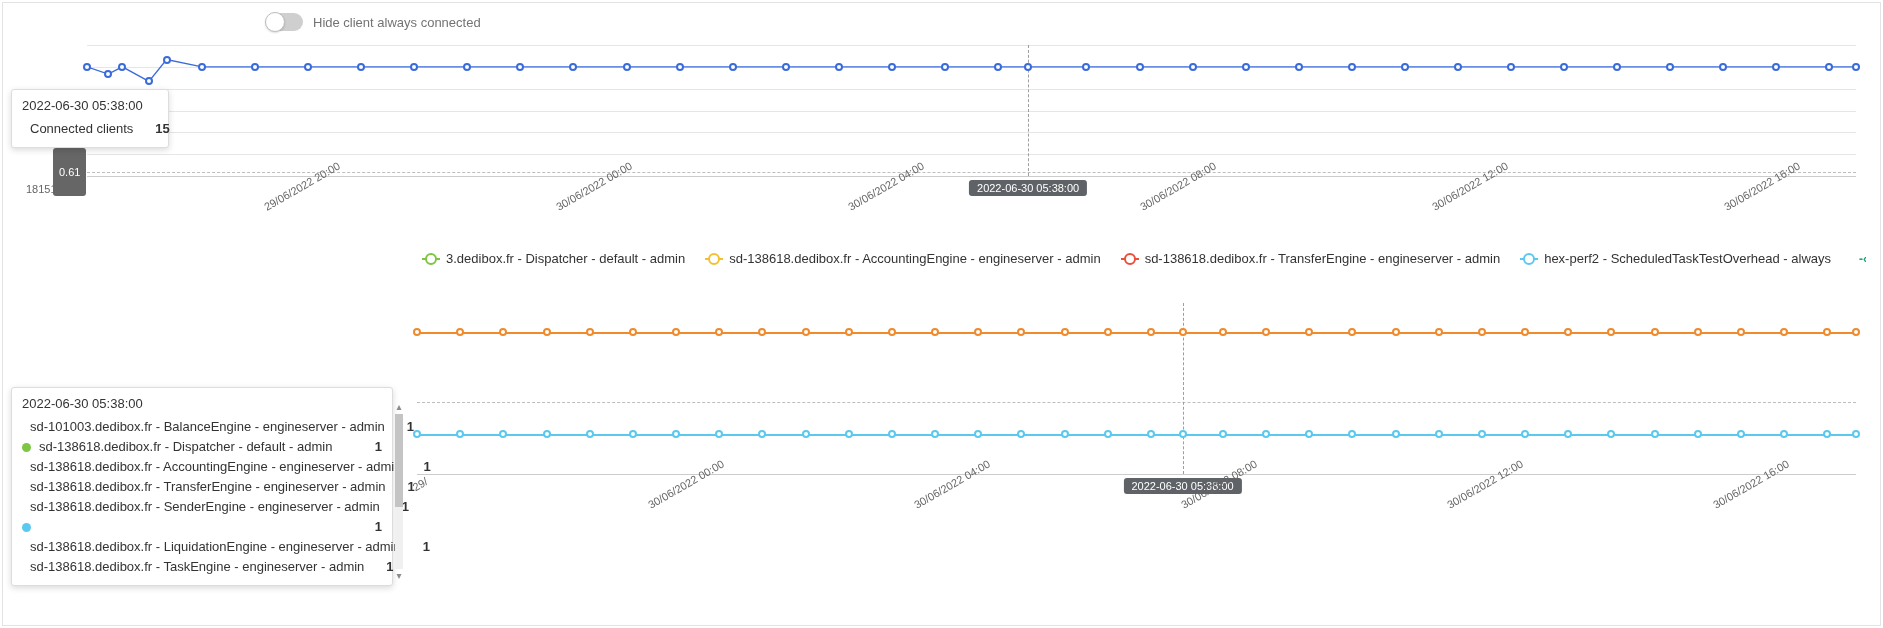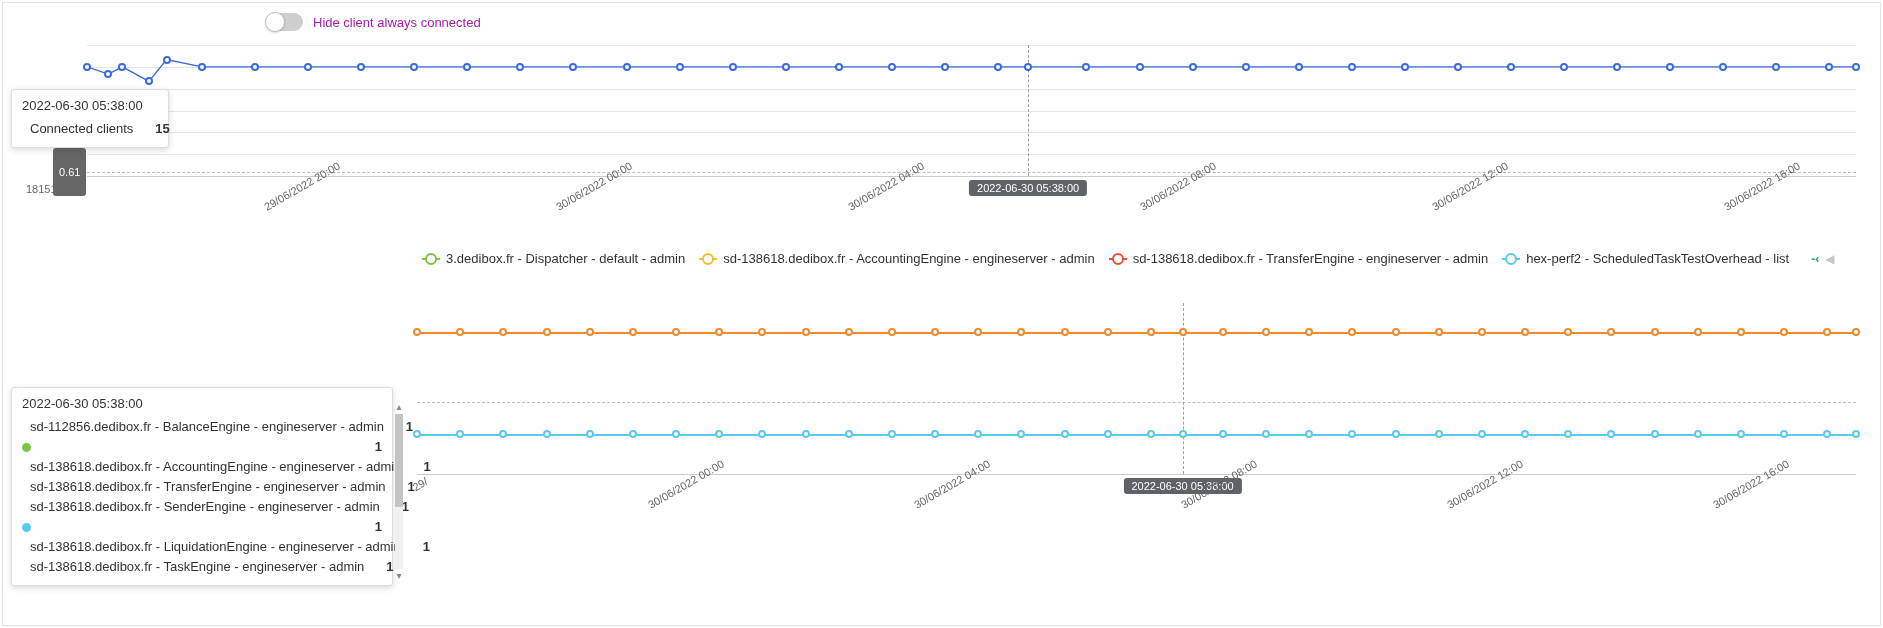--- a/index.html
+++ b/index.html
@@ -47,21 +47,21 @@
     cursor: pointer;
   }
   .toggle .knob {
     width: 20px; height: 20px;
     border-radius: 50%;
     background: #fff;
     border: 1px solid #bdbdbd;
     position: absolute; left: -2px; top: -1px;
     box-shadow: 0 1px 2px rgba(0,0,0,0.15);
   }
-  .toggle-label { color: #a21caf; text-align: center; }
+  .toggle-label { color: #737373; text-align: center; }
   .info-text {
     margin-left: auto;
     margin-right: 330px;
     color: #333;
   }
 
   
   .chart-zone { position: relative; margin: 0 14px; }
   .y-axis {
     position: absolute;
@@ -164,21 +164,21 @@
   .tt-row .dot {
     width: 9px; height: 9px; border-radius: 50%;
     display: inline-block;
   }
   .tt-val { font-weight: 700; margin-left: auto; padding-left: 14px; }
 
   
   .legend-bar {
     display: flex;
     align-items: center;
-    gap: 14px;
+    gap: 20px;
     font-size: 13px;
     color: #333;
     padding: 4px 10px 4px 10px;
     white-space: nowrap;
     overflow: hidden;
   }
   .legend-item { display:flex; align-items:center; gap:6px; }
   .legend-swatch {
     width: 18px; height: 2px; position: relative;
   }
@@ -322,39 +322,40 @@
         <div class="legend-item">
           <span class="legend-swatch" style="background: rgb(243, 193, 47); border-color: rgb(243, 193, 47); color: rgb(243, 193, 47);"></span>
           <span>sd-138618.dedibox.fr - AccountingEngine - engineserver - admin</span>
         </div>
         <div class="legend-item">
           <span class="legend-swatch" style="background: rgb(233, 79, 58); border-color: rgb(233, 79, 58); color: rgb(233, 79, 58);"></span>
           <span>sd-138618.dedibox.fr - TransferEngine - engineserver - admin</span>
         </div>
         <div class="legend-item">
           <span class="legend-swatch" style="background: rgb(91, 200, 239); border-color: rgb(91, 200, 239); color: rgb(91, 200, 239);"></span>
-          <span>hex-perf2 - ScheduledTaskTestOverhead - list</span>
+          <span>hex-perf2 - ScheduledTaskTestOverhead - always</span>
         </div>
         <div class="legend-page">
           <span style="color:#1aa37a;font-weight:700;">-‹</span>
           <span class="chev disabled">◀</span>
         </div>
       </div>
   </div>
 
   <div class="tooltip" style="left:8px; top:384px; width:382px;">
     <div class="tt-head">2022-06-30 05:38:00</div>
     <div id="tt2-rows">
         <div class="tt-row">
           <span class="dot" style="background: rgb(58, 107, 219);"></span>
-          <span>sd-112856.dedibox.fr - BalanceEngine - engineserver - admin</span>
+          <span>sd-101003.dedibox.fr - BalanceEngine - engineserver - admin</span>
           <span class="tt-val">1</span>
         </div>
         <div class="tt-row">
           <span class="dot" style="background: rgb(124, 198, 68);"></span>
+          <span>sd-138618.dedibox.fr - Dispatcher - default - admin</span>
           <span class="tt-val">1</span>
         </div>
         <div class="tt-row">
           <span class="dot" style="background: rgb(243, 193, 47);"></span>
           <span>sd-138618.dedibox.fr - AccountingEngine - engineserver - admin</span>
           <span class="tt-val">1</span>
         </div>
         <div class="tt-row">
           <span class="dot" style="background: rgb(233, 79, 58);"></span>
           <span>sd-138618.dedibox.fr - TransferEngine - engineserver - admin</span>

